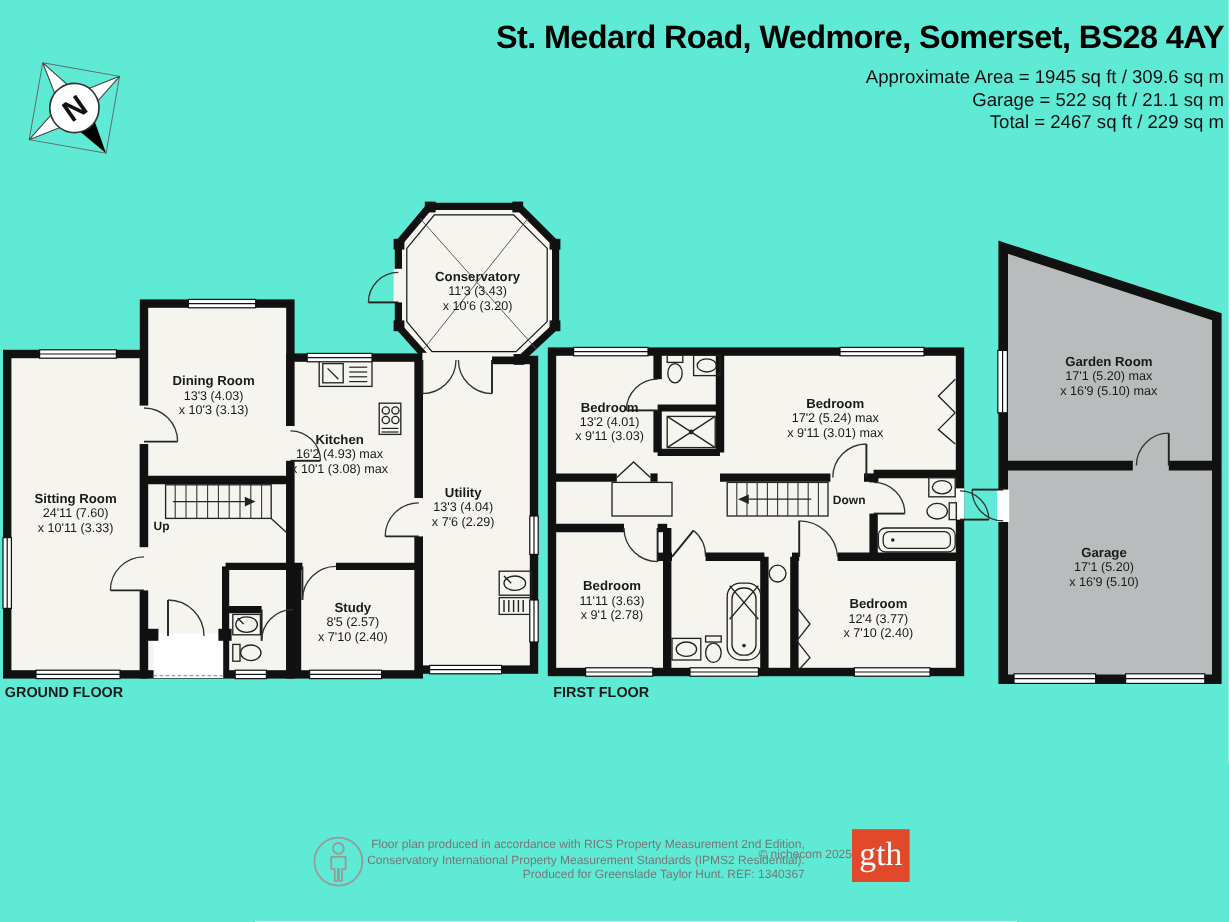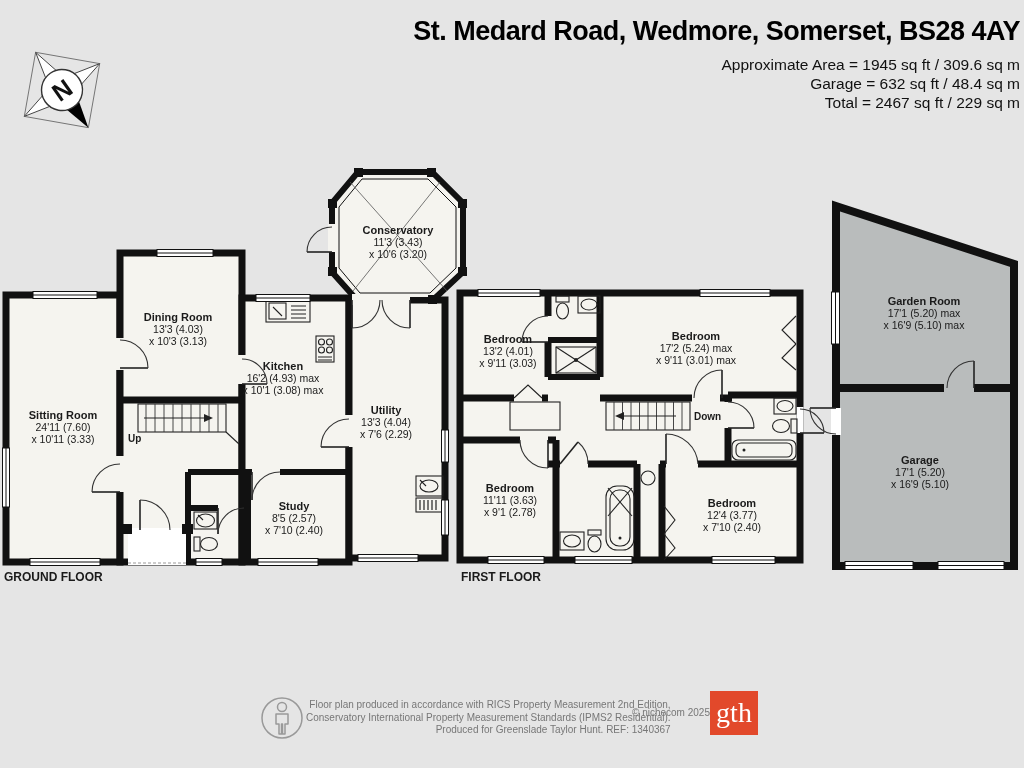--- a/index.html
+++ b/index.html
@@ -1,16 +1,16 @@
 <!DOCTYPE html>
 <html><head>
 <meta charset="utf-8">
 <style>
   html,body{margin:0;padding:0;background:#fff;}
-  .page{position:relative;width:1024px;height:768px;background:#e5e5e5;overflow:hidden;
+  .page{position:relative;width:1024px;height:768px;background:#5eead4;overflow:hidden;
         font-family:"Liberation Sans",sans-serif;color:#111;}
   .hdr{position:absolute;top:16px;right:4px;text-align:right;}
   .hdr-title{font-size:27px;font-weight:bold;letter-spacing:-0.5px;color:#000;margin:0 0 8px 0;}
   .hdr-line{font-size:15.5px;line-height:19px;color:#111;}
   .hdr-disc{font-size:11px;margin-top:4px;color:#111;}
   svg text{font-family:"Liberation Sans",sans-serif;}
   .rn{font-size:11px;font-weight:bold;fill:#1a1a1a;text-anchor:middle;}
   .rd{font-size:10.5px;fill:#1a1a1a;text-anchor:middle;}
   .sl{font-size:10px;font-weight:bold;fill:#1a1a1a;}
   .fl{font-size:12px;font-weight:bold;fill:#1a1a1a;}
@@ -34,21 +34,21 @@
   .person{position:absolute;top:696px;left:260px;}
 </style>
 </head>
 <body>
 
 <div class="page">
 
   <div class="hdr">
     <div class="hdr-title">St. Medard Road, Wedmore, Somerset, BS28 4AY</div>
     <div class="hdr-line">Approximate Area = 1945 sq ft / 309.6 sq m</div>
-    <div class="hdr-line">Garage = 632 sq ft / 48.4 sq m</div>
+    <div class="hdr-line">Garage = 522 sq ft / 21.1 sq m</div>
     <div class="hdr-line">Total = 2467 sq ft / 229 sq m</div>
   </div>
 
   <svg width="1024" height="620" viewBox="0 0 1024 620" style="position:absolute;top:0;left:0;">
 
     <g>
       <g transform="rotate(-35 62 90)">
         <polygon points="62,44 108,90 62,136 16,90" fill="none" stroke="#666" stroke-width="0.8"></polygon>
         <polygon points="62,44 55,73 69,73" fill="#fff" stroke="#444" stroke-width="0.9"></polygon>
         <polygon points="108,90 79,83 79,97" fill="#fff" stroke="#444" stroke-width="0.9"></polygon>

